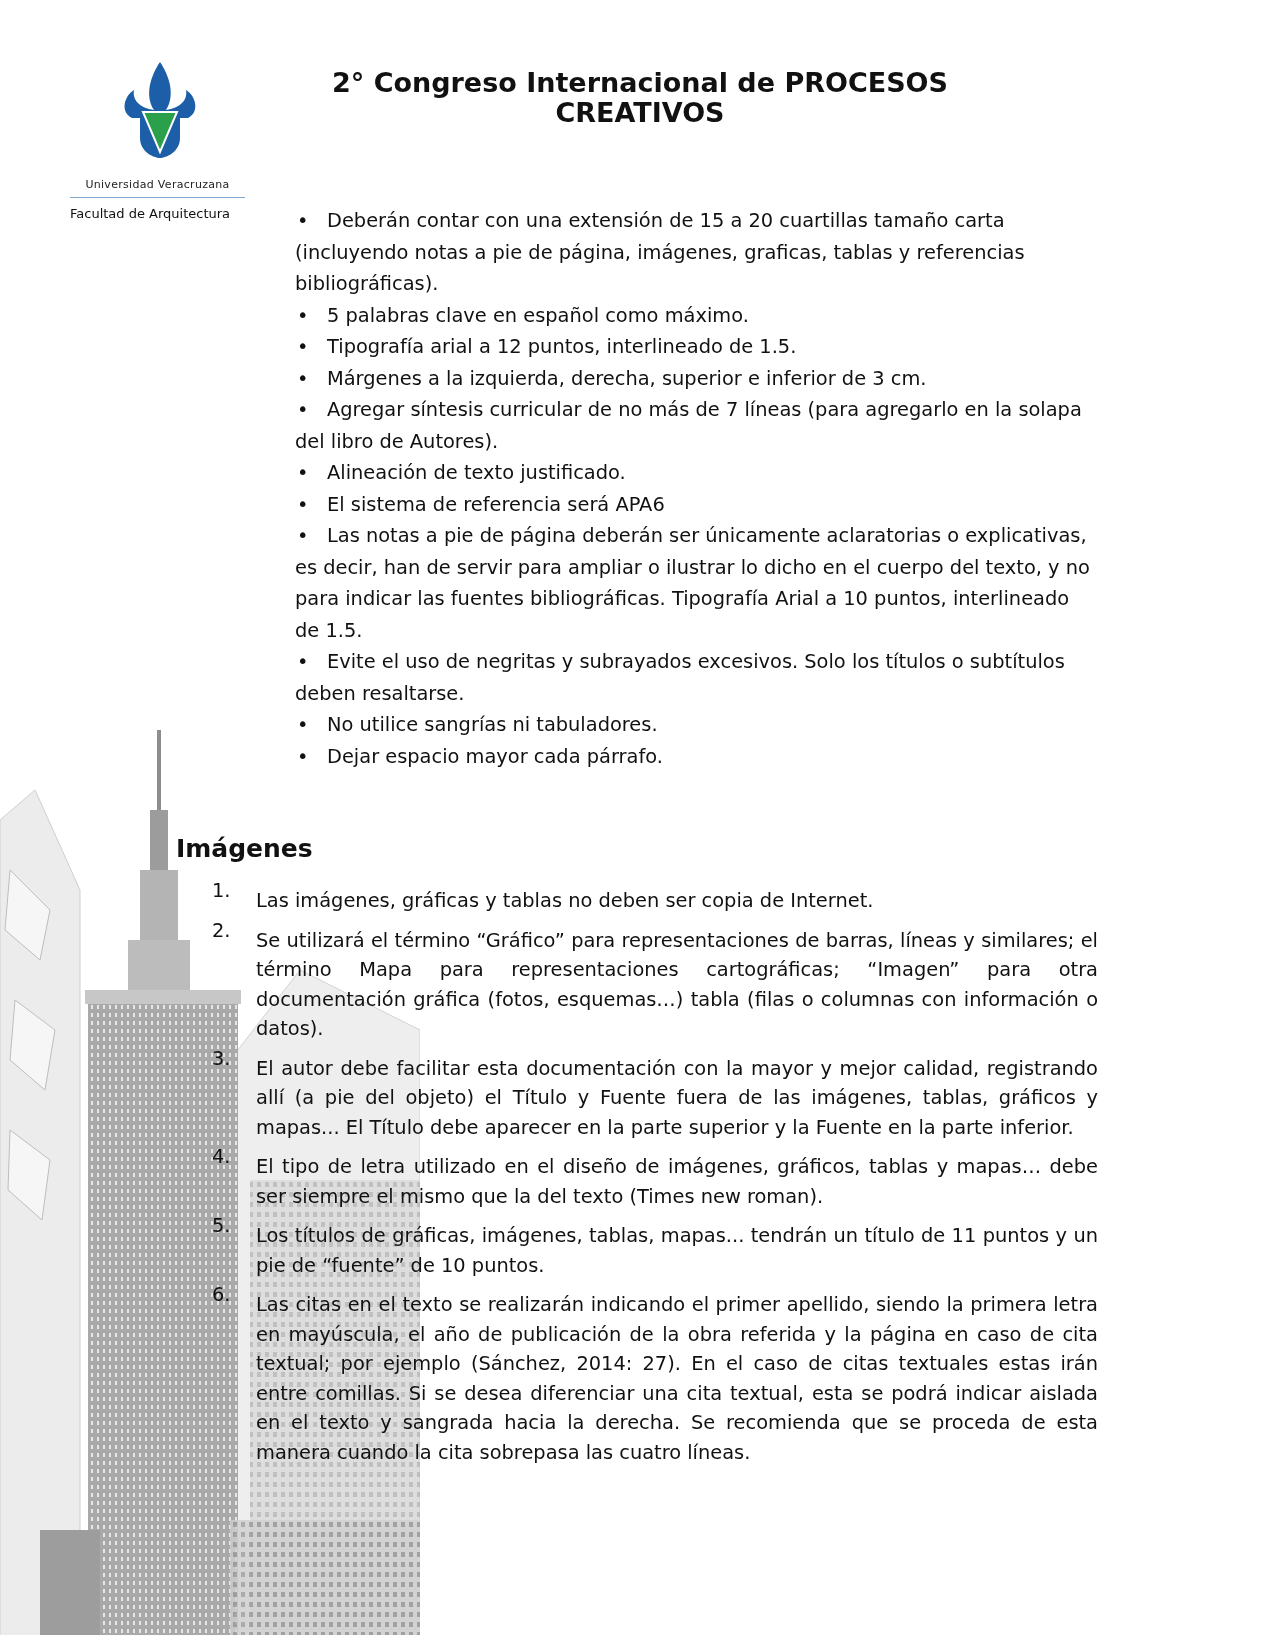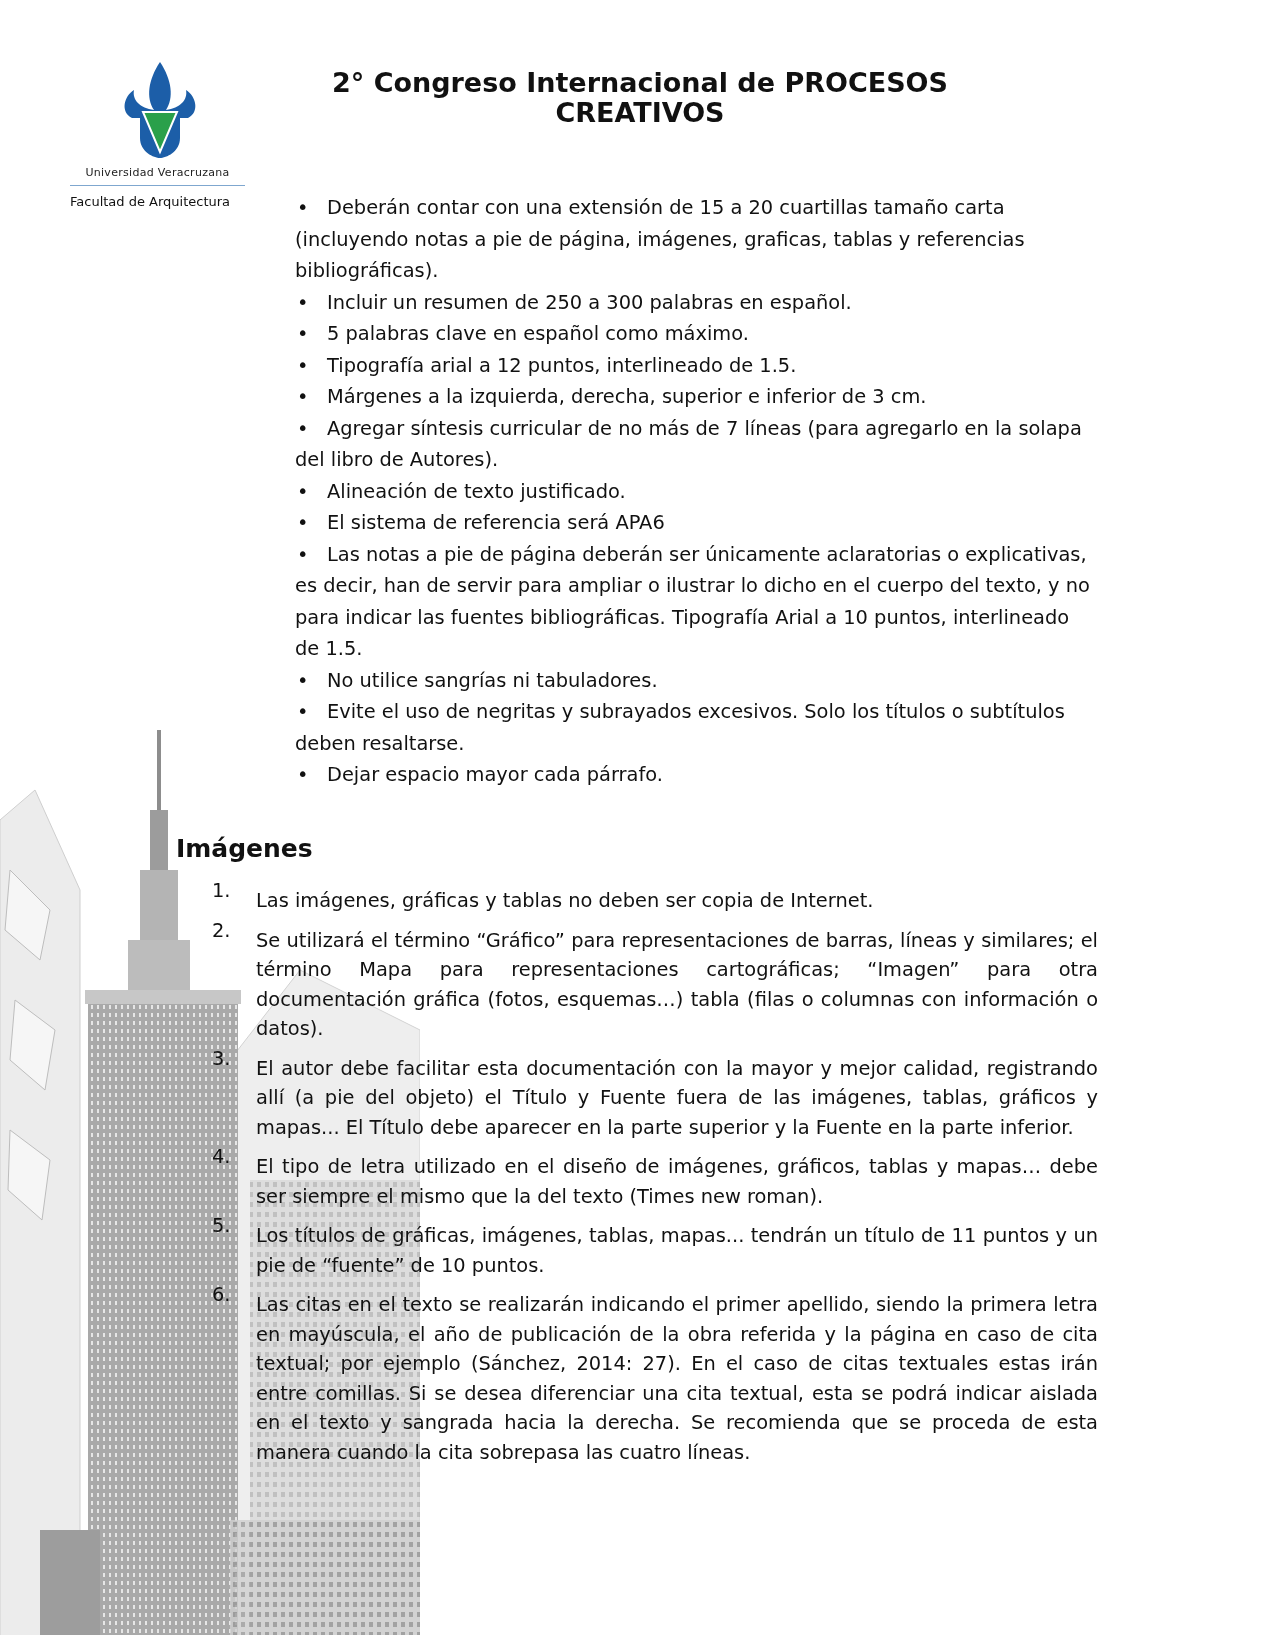--- a/index.html
+++ b/index.html
@@ -3,28 +3,28 @@
 <meta charset="utf-8">
 <style>
   html, body { margin: 0; padding: 0; }
   body {
     width: 1275px; height: 1650px; position: relative; overflow: hidden;
     background: #ffffff; font-family: "DejaVu Sans", sans-serif; color: #111;
   }
   .bg-art { position: absolute; left: 0; top: 700px; width: 420px; height: 950px; z-index: 0; }
   .logo { position: absolute; left: 70px; top: 60px; width: 190px; z-index: 2; }
   .logo svg { display: block; margin-left: 40px; }
-  .logo .uni { font-size: 11px; letter-spacing: 0.3px; color: #222; margin-top: 6px; text-align: center; width: 175px; }
+  .logo .uni { font-size: 11px; letter-spacing: 0.3px; color: #222; margin-top: 18px; text-align: center; width: 175px; }
   .logo .rule { width: 175px; height: 1px; background: #7fa7cf; margin-top: 6px; }
   .logo .fac { font-size: 13px; color: #111; margin-top: 8px; width: 190px; }
 
   .title { position: absolute; left: 280px; top: 68px; width: 720px; text-align: center; z-index: 2;
     font-weight: bold; font-size: 27px; line-height: 30px; color: #111; }
 
-  .rules { position: absolute; left: 295px; top: 192px; width: 800px; z-index: 2; margin: 0; padding: 0; list-style: none;
+  .rules { position: absolute; left: 295px; top: 205px; width: 800px; z-index: 2; margin: 0; padding: 0; list-style: none;
     font-size: 19.4px; line-height: 31.5px; }
   .rules li { margin: 0; padding: 0; }
   .rules .bullet { display: inline-block; width: 30px; padding-left: 2px; }
 
   .section-h { position: absolute; left: 176px; top: 834px; font-weight: bold; font-size: 25px; z-index: 2; }
 
   .numlist { position: absolute; left: 208px; top: 876px; width: 890px; margin: 0; padding: 0; list-style: none; z-index: 2;
     font-size: 19.4px; line-height: 29.5px; }
   .numlist li { display: flex; text-align: justify; }
   .numlist .num { width: 44px; flex: 0 0 44px; text-align: left; padding-left: 4px; }
@@ -74,30 +74,29 @@
   <div class="rule"></div>
   <div class="fac">Facultad de Arquitectura</div>
 </div>
 
 <div class="title">
   <div>2° Congreso Internacional de PROCESOS CREATIVOS</div>
 </div>
 
 <ul class="rules">
   <li><span class="bullet">•</span><span>Deberán contar con una extensión de 15 a 20 cuartillas tamaño carta (incluyendo notas a pie de página, imágenes, graficas, tablas y referencias bibliográficas).</span></li>
-  <li><span class="bullet">•</span><span>Incluir un resumen de 250 a 300 palabras en español.</span></li>
   <li><span class="bullet">•</span><span>5 palabras clave en español como máximo.</span></li>
   <li><span class="bullet">•</span><span>Tipografía arial a 12 puntos, interlineado de 1.5.</span></li>
   <li><span class="bullet">•</span><span>Márgenes a la izquierda, derecha, superior e inferior de 3 cm.</span></li>
   <li><span class="bullet">•</span><span>Agregar síntesis curricular de no más de 7 líneas (para agregarlo en la solapa del libro de Autores).</span></li>
   <li><span class="bullet">•</span><span>Alineación de texto justificado.</span></li>
   <li><span class="bullet">•</span><span>El sistema de referencia será APA6</span></li>
   <li><span class="bullet">•</span><span>Las notas a pie de página deberán ser únicamente aclaratorias o explicativas, es decir, han de servir para ampliar o ilustrar lo dicho en el cuerpo del texto, y no para indicar las fuentes bibliográficas. Tipografía Arial a 10 puntos, interlineado de 1.5.</span></li>
+  <li><span class="bullet">•</span><span>Evite el uso de negritas y subrayados excesivos. Solo los títulos o subtítulos deben resaltarse.</span></li>
   <li><span class="bullet">•</span><span>No utilice sangrías ni tabuladores.</span></li>
-  <li><span class="bullet">•</span><span>Evite el uso de negritas y subrayados excesivos. Solo los títulos o subtítulos deben resaltarse.</span></li>
   <li><span class="bullet">•</span><span>Dejar espacio mayor cada párrafo.</span></li>
 </ul>
 
 <div class="section-h">Imágenes</div>
 
 <ol class="numlist">
   <li>
       <span class="num">1.</span>
       <span class="txt">Las imágenes, gráficas y tablas no deben ser copia de Internet.</span>
     </li>

